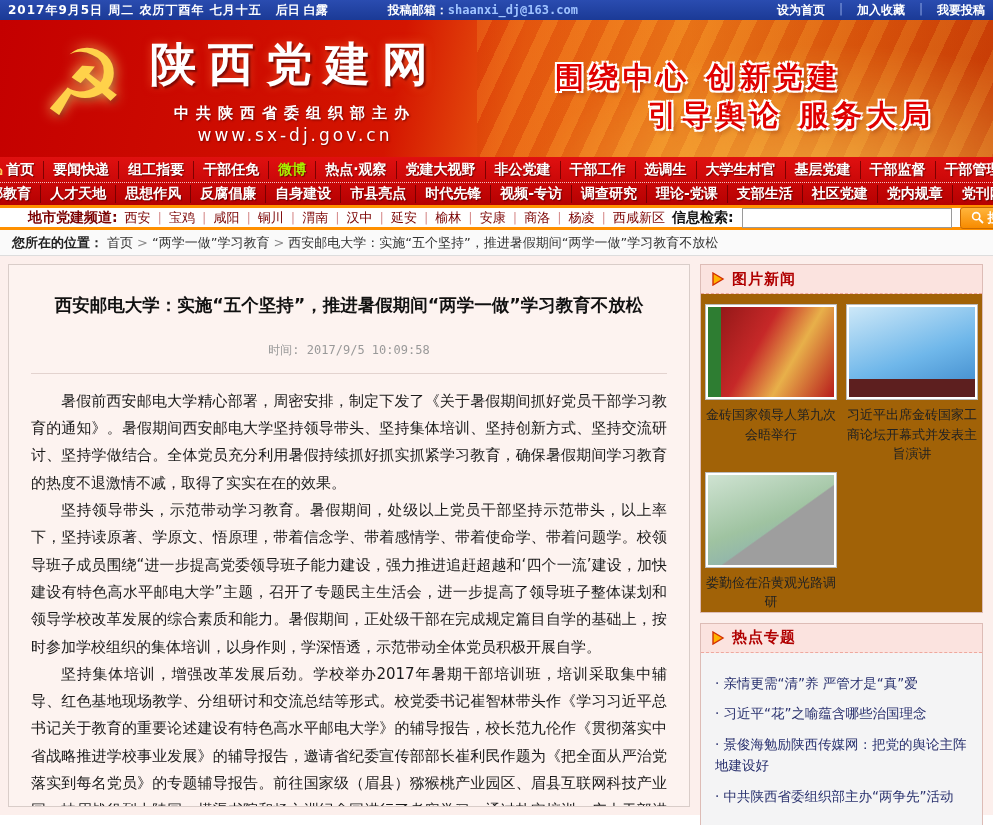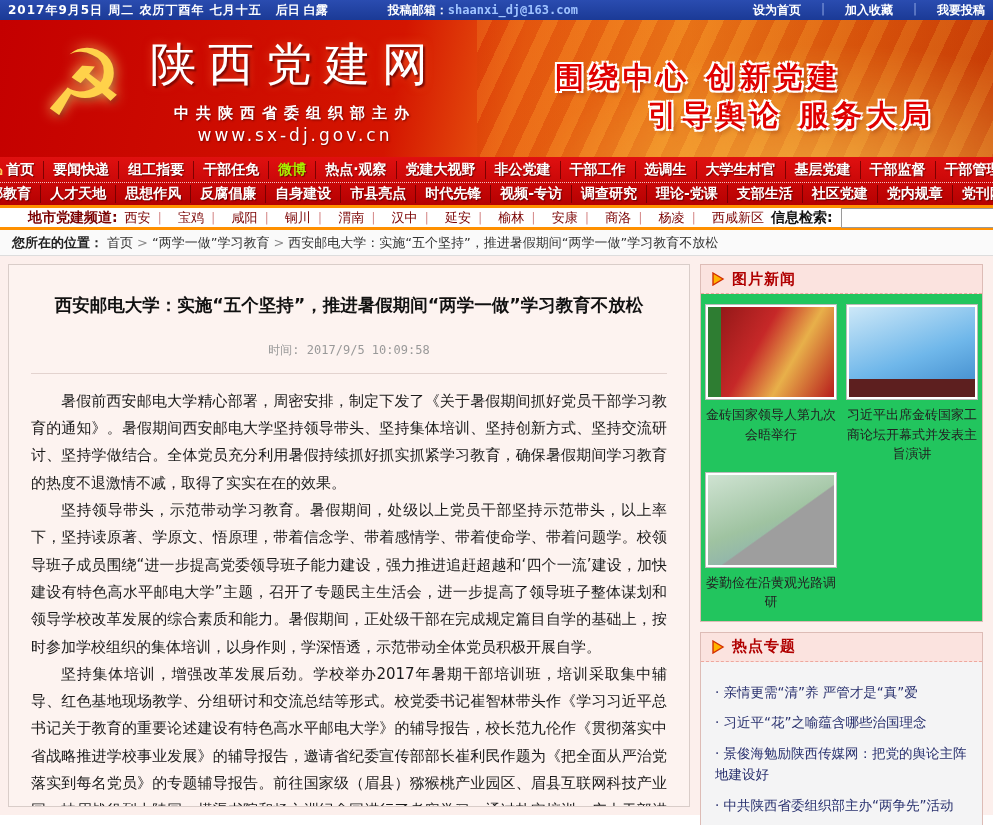--- a/index.html
+++ b/index.html
@@ -7,36 +7,36 @@
     font-family:"DejaVu Sans","Liberation Sans",sans-serif; }
   .page { width:993px; height:825px; overflow:hidden; background:#fff; }
 
   
   .topbar { height:20px; background:linear-gradient(#2a4cb0,#1b3a96); color:#fff;
     font-size:12px; display:flex; align-items:center; padding:0 8px; white-space:nowrap; }
   .topbar .date { font-weight:bold; letter-spacing:1px; }
   .topbar .term { font-weight:bold; margin-left:14px; }
   .topbar .mail { margin-left:60px; font-weight:bold; }
   .topbar .mail-addr { color:#9fc3ff; font-family:"DejaVu Sans Mono",monospace; font-weight:bold; }
-  .topbar .toplinks { margin-left:auto; display:flex; gap:20px; }
+  .topbar .toplinks { margin-left:auto; display:flex; gap:14px; }
   .topbar .toplinks a { color:#fff; text-decoration:none; font-weight:bold; }
   .topbar .toplinks .sep { color:#8aa2e0; }
 
   
   .banner { position:relative; height:137px; overflow:hidden;
     background:linear-gradient(100deg,#c40000 0%,#d41500 40%,#e85a10 52%,#ec7a1a 68%,#d8540c 86%,#c63a06 100%); }
   .banner::after { content:""; position:absolute; right:0; top:0; width:52%; height:100%;
     background:
       radial-gradient(ellipse at 70% 120%, rgba(255,220,90,.55), transparent 60%),
       repeating-linear-gradient(115deg, rgba(255,190,60,.18) 0 14px, rgba(200,60,0,.14) 14px 30px);
     pointer-events:none; }
   .emblem { position:absolute; left:42px; top:18px; font-size:92px; line-height:1; color:#ffd24a;
     text-shadow:0 0 14px rgba(255,230,120,.9), 2px 3px 4px rgba(120,0,0,.7); }
   .logo-block { position:absolute; left:150px; top:14px; color:#fff; z-index:2; }
-  .site-name { font-size:46px; font-weight:normal; letter-spacing:12px;
+  .site-name { font-size:46px; font-weight:bold; letter-spacing:12px;
     text-shadow:2px 2px 2px rgba(100,0,0,.8), 0 0 10px rgba(255,120,60,.6); }
   .organizer { margin-top:8px; font-size:15px; font-weight:bold; letter-spacing:7px; text-align:center;
     text-shadow:1px 1px 2px rgba(100,0,0,.8); }
   .site-url { margin-top:2px; font-size:17px; font-weight:normal; letter-spacing:3px; text-align:center;
     text-shadow:1px 1px 2px rgba(100,0,0,.8); }
   .slogan { position:absolute; z-index:2; font-size:29px; font-weight:bold; letter-spacing:5px; color:#e00000;
     text-shadow:-2px -2px 0 #fff,2px -2px 0 #fff,-2px 2px 0 #fff,2px 2px 0 #fff,3px 4px 4px rgba(90,0,0,.35); }
   .slogan.l1 { top:38px; right:151px; }
   .slogan.l2 { top:76px; right:58px; }
 
@@ -49,21 +49,21 @@
     padding:0 9px; border-right:1px solid rgba(110,0,0,.85); text-shadow:1px 1px 1px rgba(90,0,0,.8);
     display:flex; align-items:center; gap:3px; }
   .nav-item:last-child { border-right:none; }
   .nav-item.green { color:#a8f000; }
   .home-icon { color:#ffcf5a; font-size:15px; text-shadow:none; }
 
   
   .channel { height:22px; background:#fff; border-bottom:3px solid #ff9000;
     display:flex; align-items:center; padding:0 10px; font-size:13px; white-space:nowrap; }
   .channel-label { font-weight:bold; color:#7a0000; font-size:14px; margin-left:18px; }
-  .city-list { display:flex; list-style:none; align-items:flex-start;gap:9px; }
+  .city-list { display:flex; list-style:none; align-items:flex-start; }
   .city-list li { display:flex; align-items:center; }
   .city-list a { color:#7a0000; text-decoration:none; padding:0 7px; }
   .city-list li:not(:last-child)::after { content:"|"; color:#d89090; }
   .search-zone { margin-left:auto; display:flex; align-items:center; gap:8px; }
   .search-label { font-weight:bold; color:#111; font-size:14px; }
   .search-input { width:210px; height:20px; border:1px solid #9a9a9a; background:#fff; padding:0 4px; font-size:12px; }
   .search-btn { height:22px; padding:0 10px; border:1px solid #c96a00; border-radius:3px; cursor:pointer;
     background:linear-gradient(#ffb53c,#f78b00); color:#fff; font-weight:bold; font-size:13px; letter-spacing:4px;
     display:flex; align-items:center; gap:4px; }
   .search-btn svg { display:block; }
@@ -77,28 +77,28 @@
 
   
   .content { background:#fcefec; padding:8px; display:flex; gap:10px; height:559px; }
   .article-box { width:682px; background:#fdf3f0; border:1px solid #d9cdc9; padding:16px 22px 10px; overflow:hidden; }
   .article-title { font-size:17.5px; font-weight:bold; color:#111; text-align:center; line-height:1.65; padding:10px 8px 0; }
   .article-time { text-align:center; color:#999; font-size:12px; margin:22px 0 14px; font-family:"DejaVu Sans Mono",monospace; }
   .article-divider { border:none; border-top:1px solid #e3d3cf; margin:0 0 14px; }
   .article-body p { font-size:15px; color:#1a1a1a; line-height:1.82; text-indent:2em; text-align:justify; }
 
   .sidebar { width:283px; display:flex; flex-direction:column; gap:10px; }
-  .side-box { border:1px solid #ddbcb6; background:#22c55e; }
+  .side-box { border:1px solid #ddbcb6; background:#a16207; }
   .side-head { height:29px; background:#fbe3df; border-bottom:1px dashed #eea89e;
     display:flex; align-items:center; padding:0 10px; gap:7px; }
   .side-title { color:#b00000; font-weight:bold; font-size:15px; letter-spacing:1px; }
   .arrow-icon { display:block; }
 
   .photo-grid { display:grid; grid-template-columns:132px 132px; justify-content:center;
-    column-gap:9px; row-gap:8px; padding:10px 4px 9px; }
+    column-gap:9px; row-gap:8px; padding:10px 4px 0; }
   .photo-item { width:132px; }
   .photo-frame { width:132px; height:96px; border:1px solid #bbb; background:#fff; padding:2px; }
   .photo-ph { width:100%; height:100%; }
   .photo-ph.p0 { background:linear-gradient(to right,#2e7d32 0 10%,transparent 10%),
                  linear-gradient(120deg,#8a1515,#c62828 40%,#e8b04a 65%,#b71c1c); }
   .photo-ph.p1 { background:linear-gradient(to top,#8d8478 0 22%,transparent 22%),
                  linear-gradient(160deg,#d8d2c6,#efe9e0 55%,#b8aa9c); }
   .photo-ph.p2 { background:linear-gradient(to top,#5d1f1f 0 20%,transparent 20%),
                  linear-gradient(160deg,#cde8f8,#6fb7ea 55%,#3a85c8); }
   .photo-ph.p3 { background:linear-gradient(to bottom right,transparent 55%,#9e9e9e 56%),

